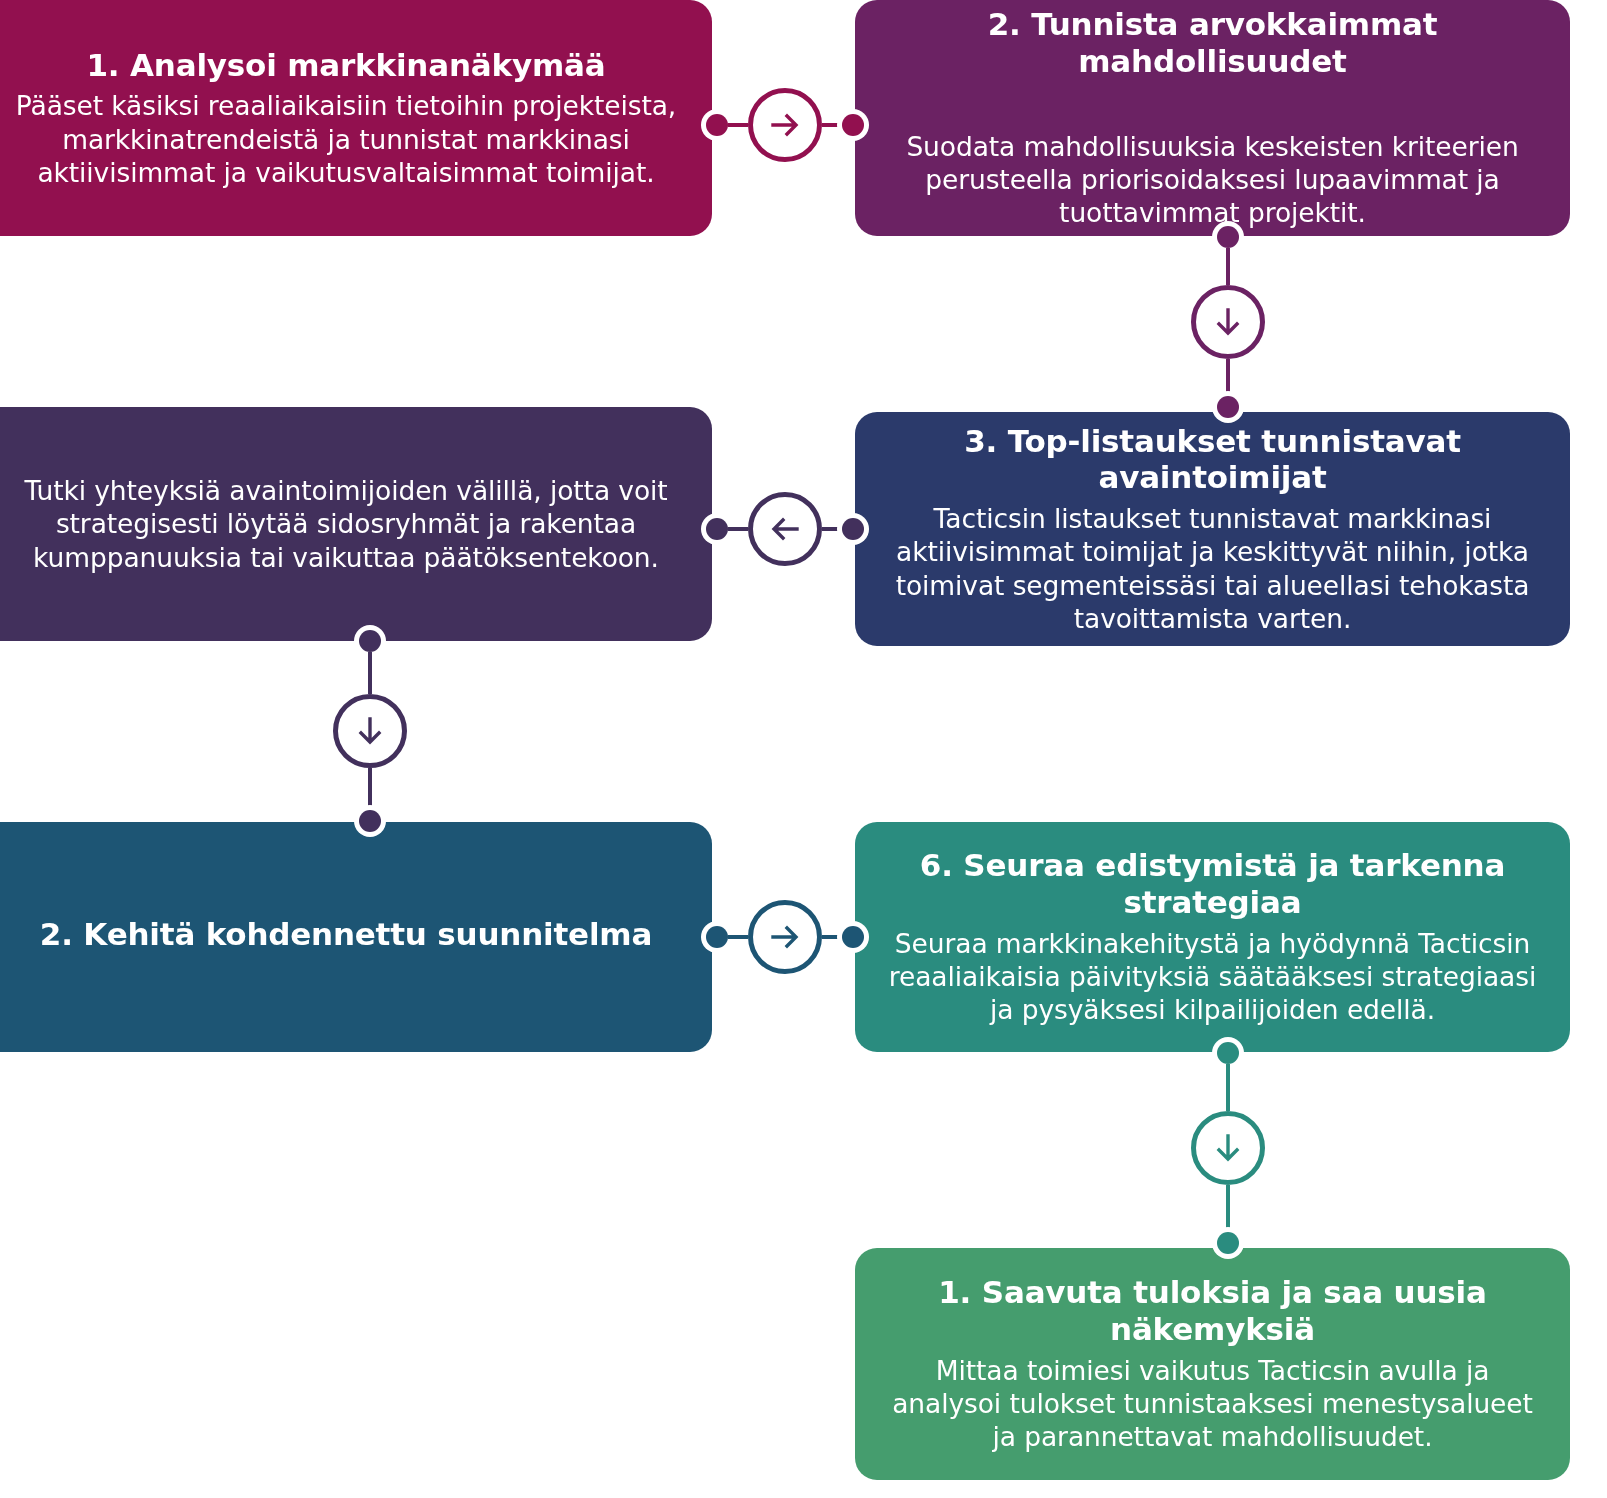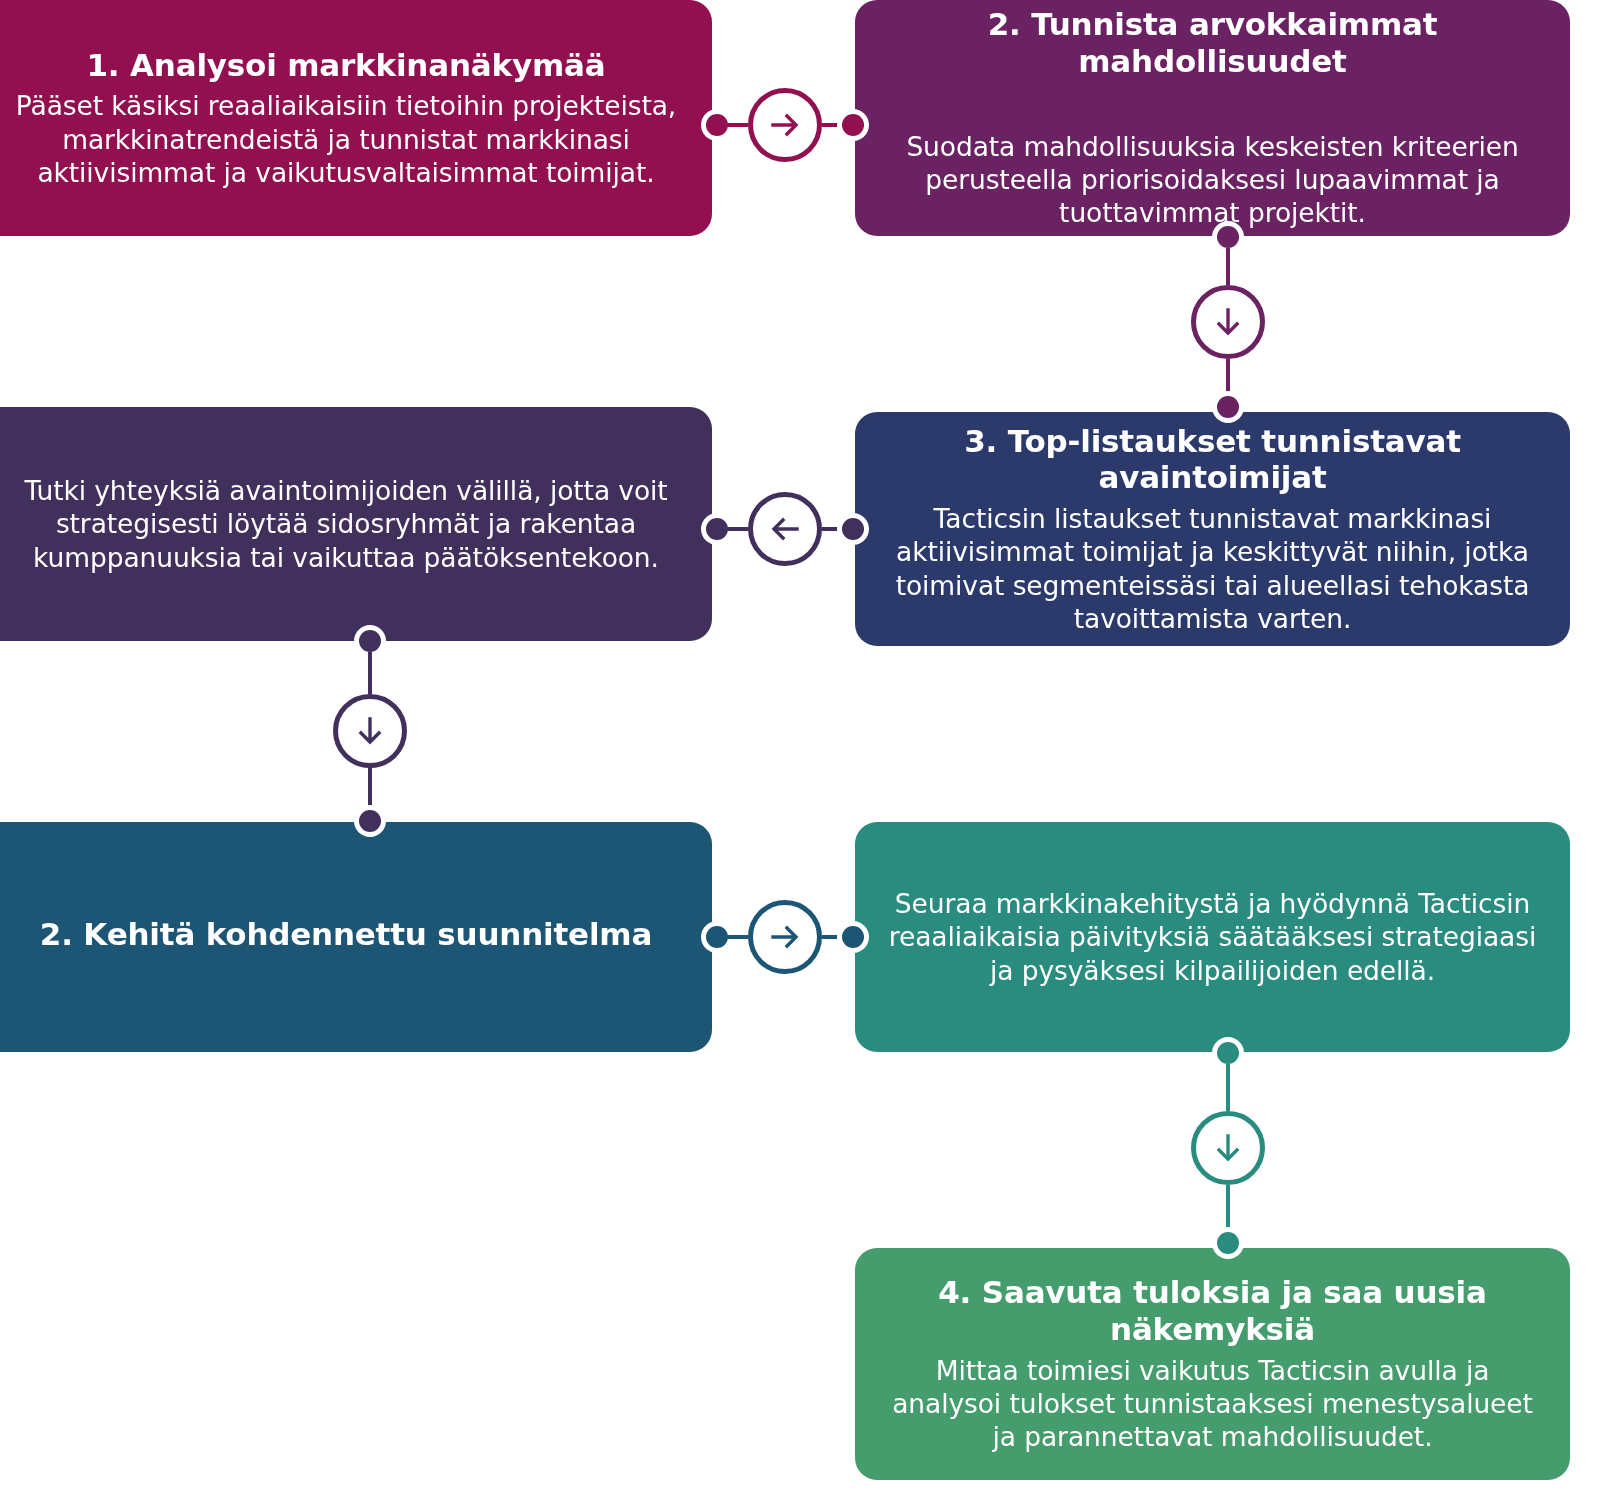--- a/index.html
+++ b/index.html
@@ -130,25 +130,26 @@
 
   <div class="card" id="card-4" style="background: rgb(66, 48, 92);">
     <div class="body">Tutki yhteyksiä avaintoimijoiden välillä, jotta voit strategisesti löytää sidosryhmät ja rakentaa kumppanuuksia tai vaikuttaa päätöksentekoon.</div>
   </div>
 
   <div class="card" id="card-5" style="background: rgb(29, 85, 116);">
     <div class="title">2. Kehitä kohdennettu suunnitelma</div>
   </div>
 
   <div class="card" id="card-6" style="background: rgb(42, 140, 127);">
+    <div class="title">6. Seuraa edistymistä ja tarkenna strategiaa</div>
     <div class="body">Seuraa markkinakehitystä ja hyödynnä Tacticsin reaaliaikaisia päivityksiä säätääksesi strategiaasi ja pysyäksesi kilpailijoiden edellä.</div>
   </div>
 
   <div class="card" id="card-7" style="background: rgb(69, 157, 110);">
-    <div class="title">4. Saavuta tuloksia ja saa uusia näkemyksiä</div>
+    <div class="title">1. Saavuta tuloksia ja saa uusia näkemyksiä</div>
     <div class="body">Mittaa toimiesi vaikutus Tacticsin avulla ja analysoi tulokset tunnistaaksesi menestysalueet ja parannettavat mahdollisuudet.</div>
   </div>
 
   <div class="conn conn-h" id="conn-1-2" style="color: rgb(146, 16, 79);">
     <span class="endcap" style="background: rgb(146, 16, 79);"></span>
     <span class="seg-h" style="background: rgb(146, 16, 79);"></span>
     <span class="ring" style="border-color: rgb(146, 16, 79);">
       <svg width="40" height="40" viewBox="0 0 40 40" aria-hidden="true">
         <path d="M8 20 H30 M22 11 L31 20 L22 29" fill="none" stroke="currentColor" stroke-width="3.4" stroke-linecap="square" stroke-linejoin="miter"></path>
       </svg>

